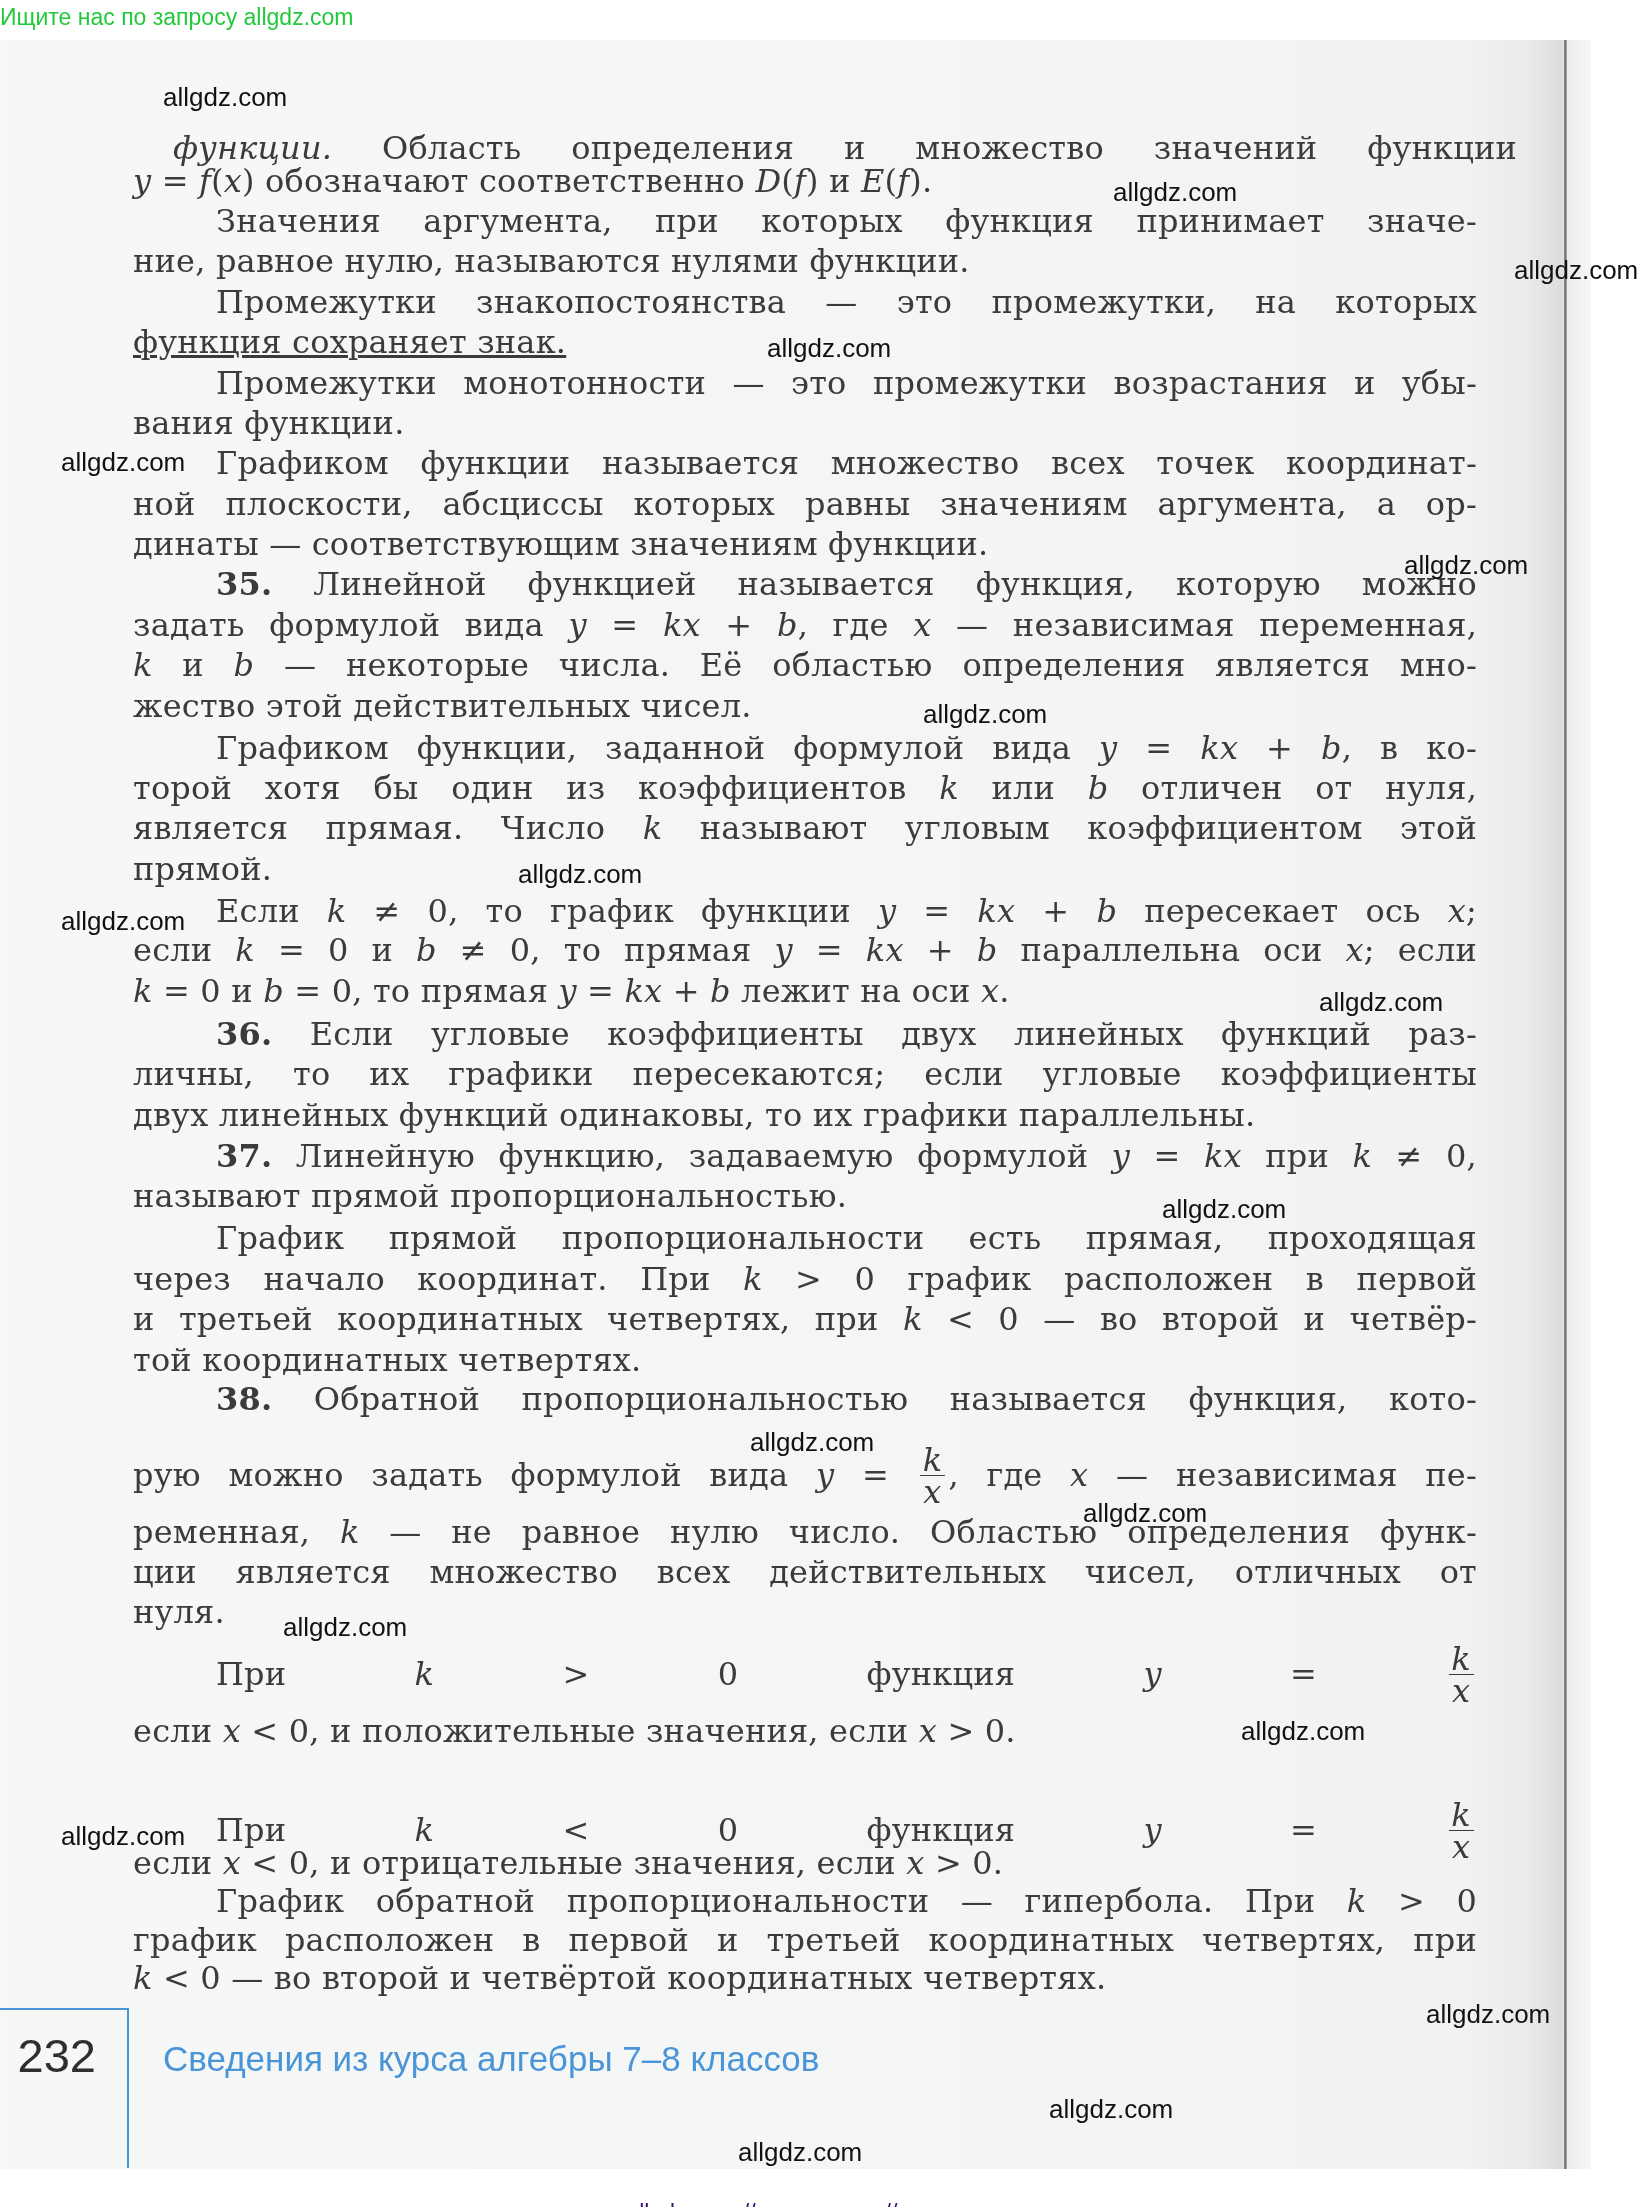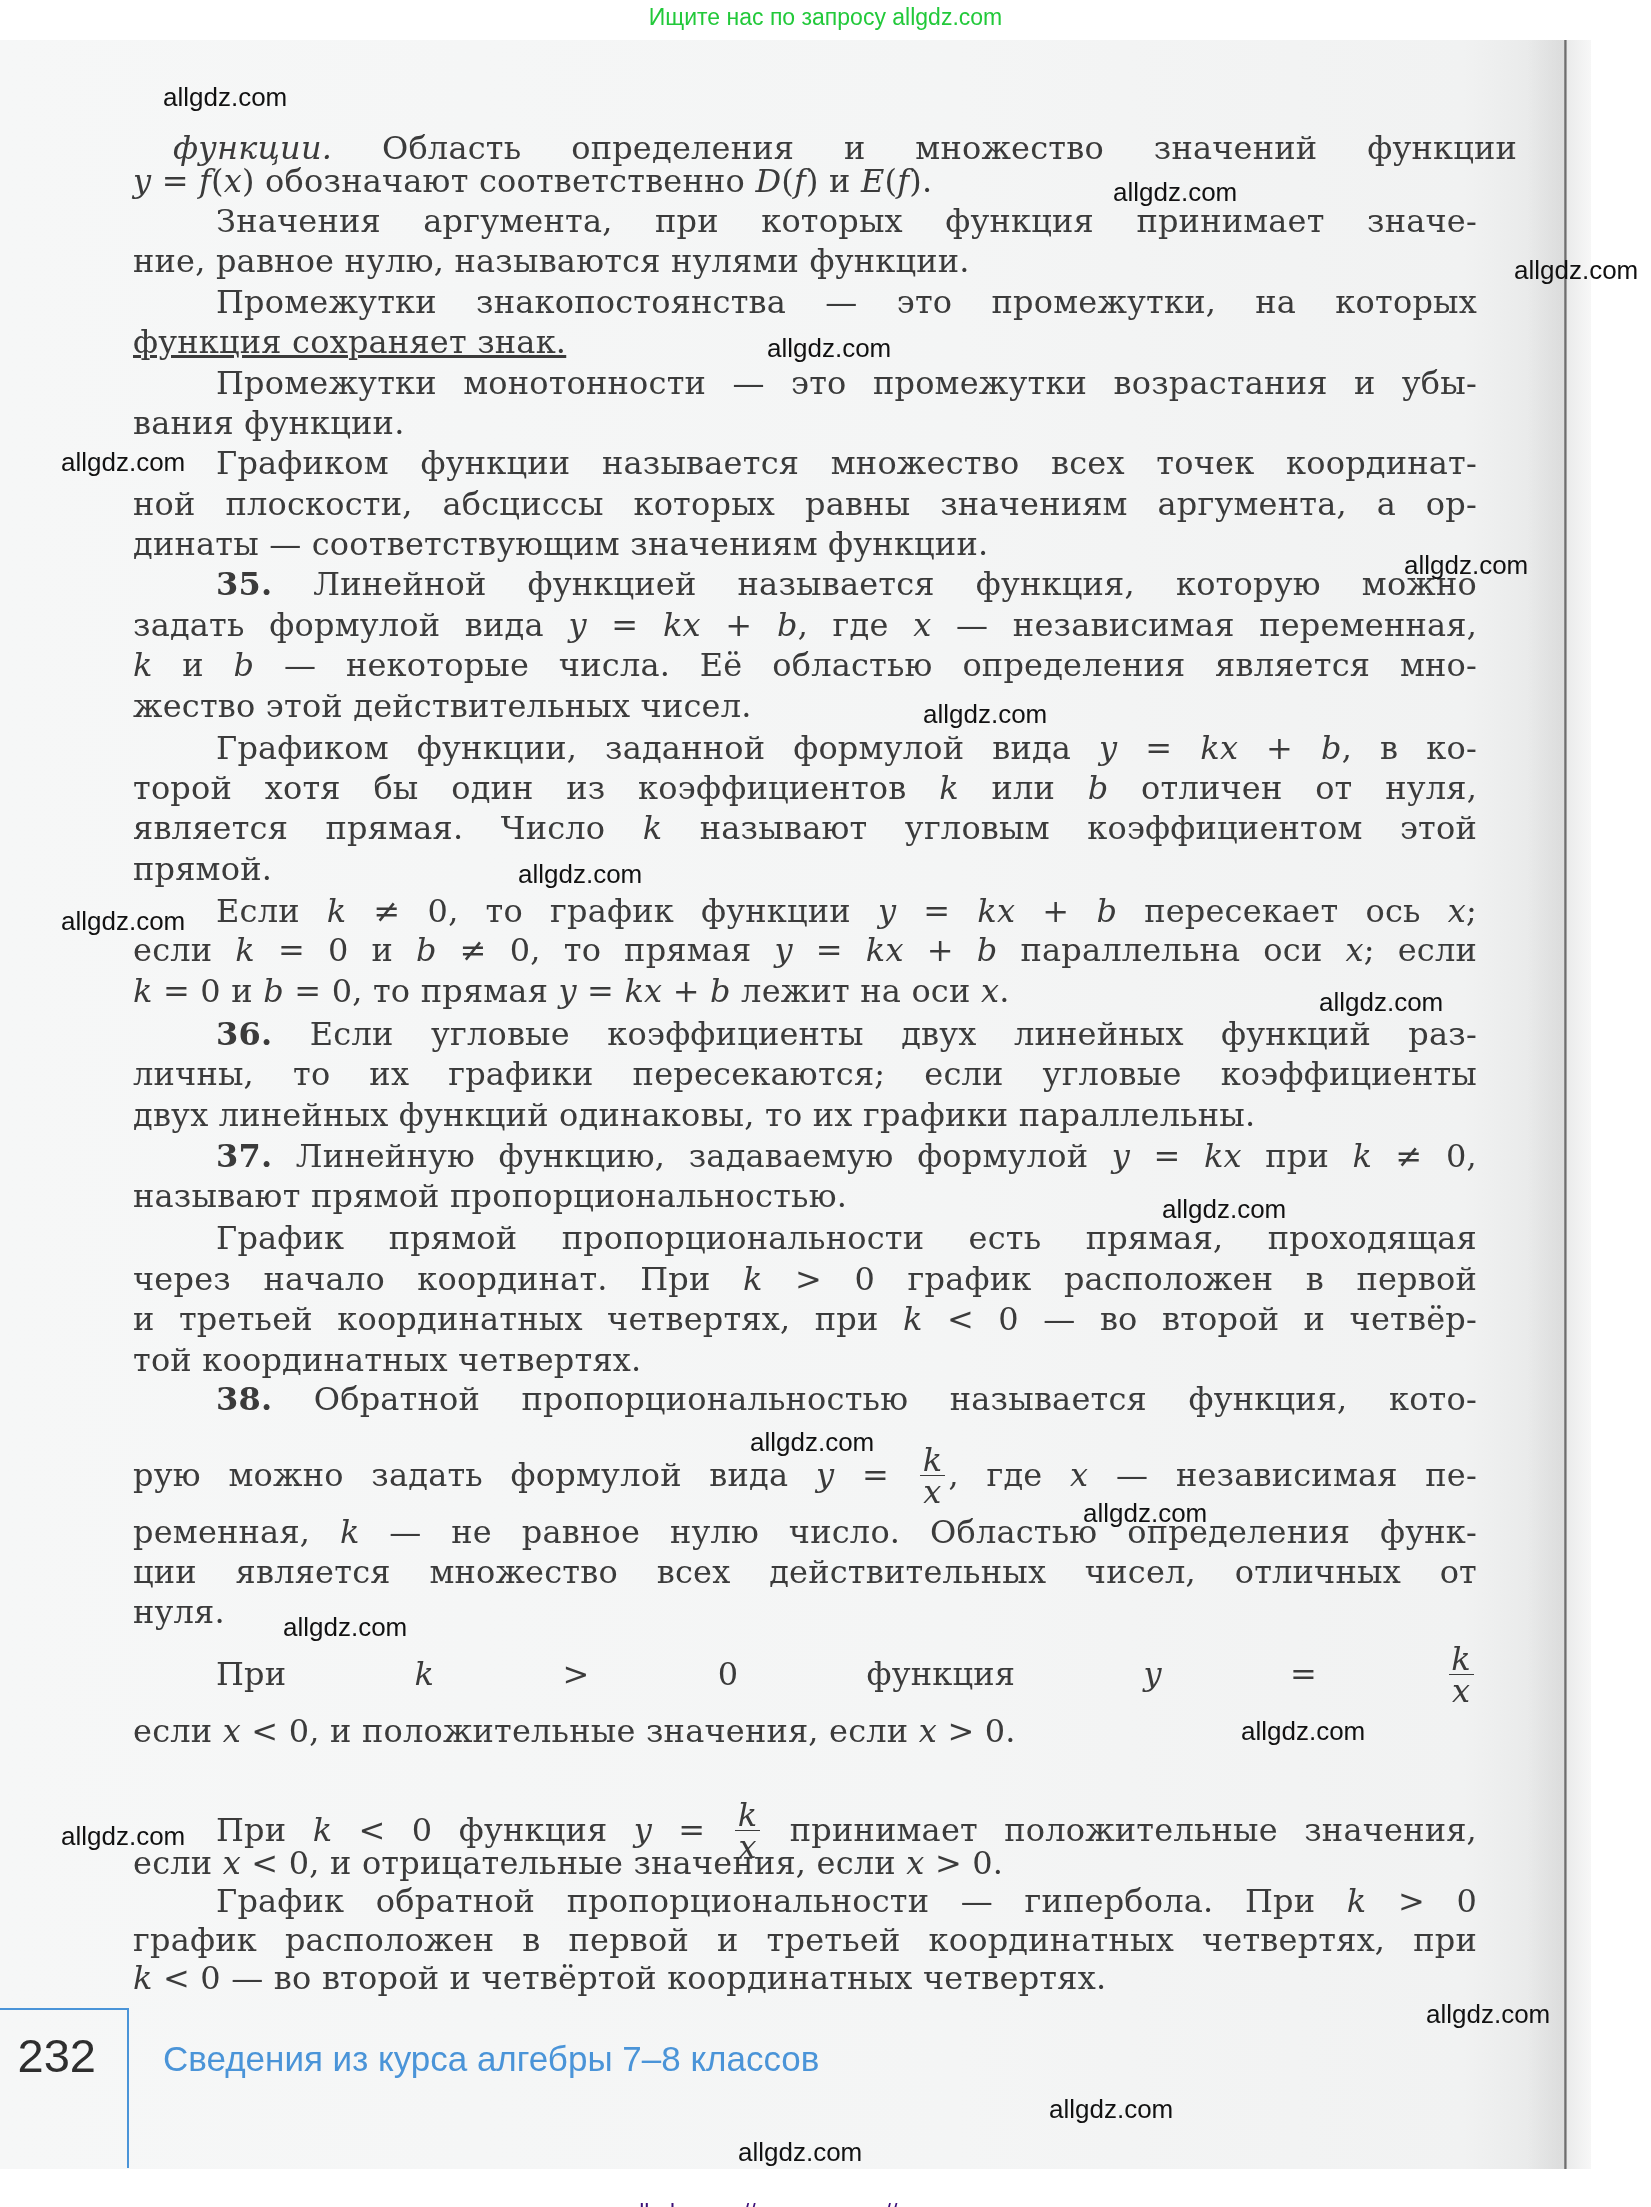--- a/index.html
+++ b/index.html
@@ -2,21 +2,21 @@
 <html style="font-size:14px"><head>
 <meta charset="utf-8">
 <style>
   html, body { margin: 0; padding: 0; }
   body {
     width: 1651px; height: 2208px; position: relative; overflow: hidden;
     background: #ffffff;
     font-family: "DejaVu Serif", serif;
   }
   .banner {
-    position: absolute; left: 0; top: 3.5px; width: 1651px; text-align: center;
+    position: absolute; left: 0; top: 3.5px; width: 1651px; text-align: left;
     font-family: "Liberation Sans", sans-serif; font-size: 23px; color: #22c93a;
   }
   .page {
     position: absolute; left: 0; top: 40px; width: 1591px; height: 2129px;
     background: linear-gradient(to right, #f6f7f7 0%, #f4f5f5 60%, #f1f2f2 92%, #e6e7e7 98%, #f7f7f7 100%);
   }
   .binding {
     position: absolute; left: 1564px; top: 40px; width: 2.6px; height: 2129px;
     background: linear-gradient(to right, #9a9a9a, #6f6f6f, #bdbdbd);
   }
@@ -113,21 +113,21 @@
     <div class="line" style="top: 1552px;"><span>ции является множество всех действительных чисел, отличных от</span></div>
     <div class="line last" style="top: 1592px;"><span>нуля.</span></div>
     <div class="line indent" style="top: 1644px;"><span>При </span><span class="it">k</span><span> &gt; 0 функция </span><span class="it">y</span><span> = </span><span class="frac">
         <span class="num">k</span>
         <span class="den">x</span>
       </span></div>
     <div class="line last" style="top: 1711px;"><span>если </span><span class="it">x</span><span> &lt; 0, и положительные значения, если </span><span class="it">x</span><span> &gt; 0.</span></div>
     <div class="line indent" style="top: 1778px; margin-top: 22px;"><span>При </span><span class="it">k</span><span> &lt; 0 функция </span><span class="it">y</span><span> = </span><span class="frac">
         <span class="num">k</span>
         <span class="den">x</span>
-      </span><span> принимает положительные значения,</span></div>
+      </span></div>
     <div class="line last" style="top: 1843px;"><span>если </span><span class="it">x</span><span> &lt; 0, и отрицательные значения, если </span><span class="it">x</span><span> &gt; 0.</span></div>
     <div class="line indent" style="top: 1881px;"><span>График обратной пропорциональности — гипербола. При </span><span class="it">k</span><span> &gt; 0</span></div>
     <div class="line" style="top: 1920px;"><span>график расположен в первой и третьей координатных четвертях, при</span></div>
     <div class="line last" style="top: 1958px;"><span class="it">k</span><span> &lt; 0 — во второй и четвёртой координатных четвертях.</span></div>
   </div>
 
 <div class="page-num-box"></div>
 <div class="page-num">232</div>
 <div class="running-head">Сведения из курса алгебры 7–8 классов</div>
 

